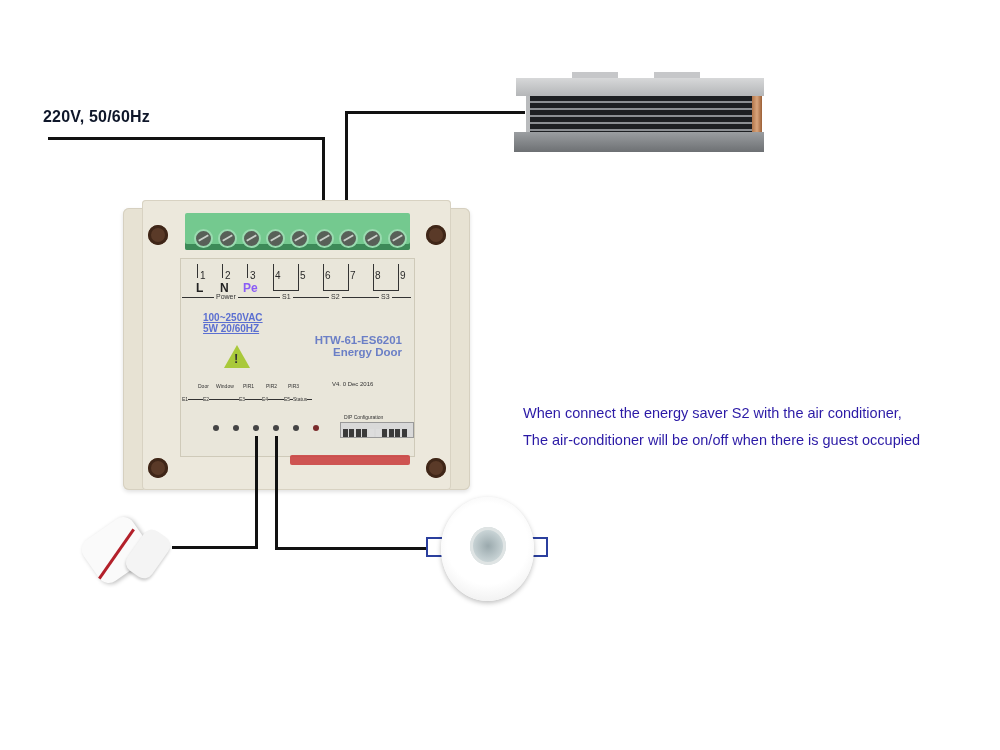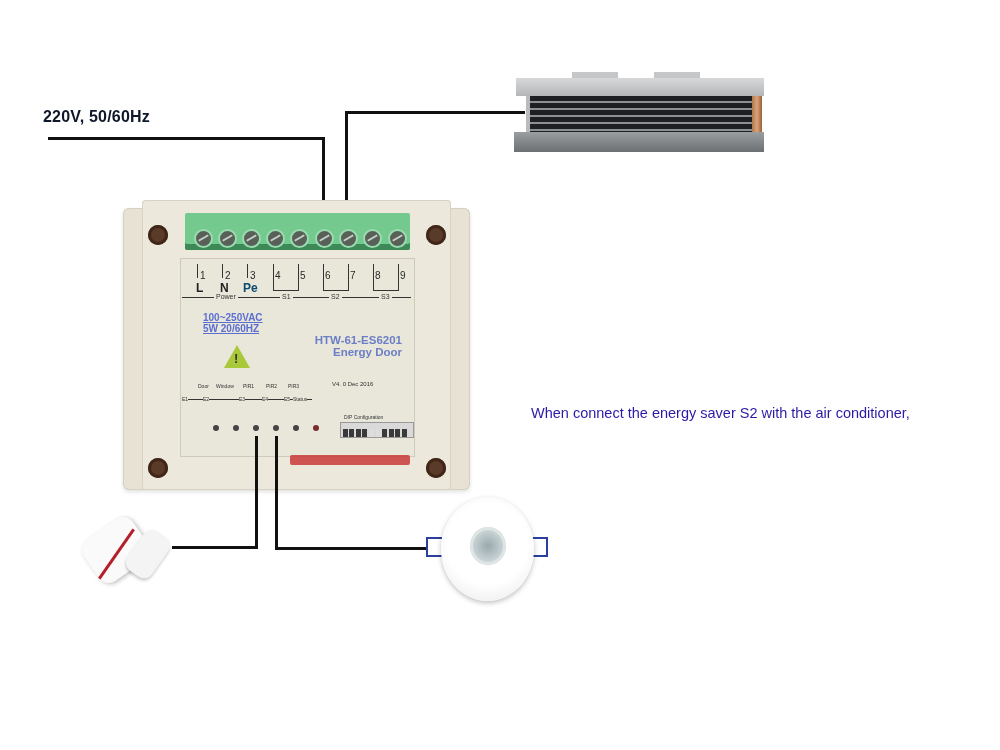--- a/index.html
+++ b/index.html
@@ -1,20 +1,20 @@
 <!DOCTYPE html>
 <html><head>
 <meta charset="utf-8">
 <style>
   html, body { margin:0; padding:0; background:#ffffff; }
   body { width:1000px; height:750px; position:relative; overflow:hidden; font-family:"Liberation Sans", sans-serif; }
   .abs { position:absolute; }
   .wire { position:absolute; background:#111; }
   .power-label { left:43px; top:108px; color:#0f172a; font-size:16px; font-weight:bold; letter-spacing:0.2px; }
-  .desc { left:523px; top:400px; color:#2b1aa6; font-size:14.5px; line-height:26.5px;margin-left:8px; }
+  .desc { left:523px; top:400px; color:#2b1aa6; font-size:14.5px; line-height:26.5px; }
 
   
   .flange { left:123px; top:208px; width:347px; height:282px; background:#e7e2d3; border-radius:6px;
             box-shadow: inset 0 0 0 1px #d6d0c0, 0 2px 4px rgba(0,0,0,0.12); }
   .body { left:142px; top:200px; width:309px; height:290px; background:#ece8dc; border-radius:4px;
           box-shadow: inset 0 0 0 1px #d8d2c2; }
   .ear { width:20px; height:20px; border-radius:50%; background:#5a3a28; box-shadow: inset 0 0 0 3px #3f2618; }
   .terminal { left:185px; top:213px; width:225px; height:37px; background:#74c98f; border-radius:2px;
               box-shadow: inset 0 -6px 0 #3d8a58; }
   .screw { width:15px; height:15px; border-radius:50%; background:#586058; border:2px solid #9adbb0; top:229px; }
@@ -99,21 +99,21 @@
 
   <div class="abs" style="left:180px;top:258px;width:233px;height:45px;">
     <div class="pin-line" style="left:17px;top:6px;width:1px;height:14px;"></div>
     <div class="pin-line" style="left:42px;top:6px;width:1px;height:14px;"></div>
     <div class="pin-line" style="left:67px;top:6px;width:1px;height:14px;"></div>
     <span class="abs tiny" style="left:20px;top:12px;">1</span>
     <span class="abs tiny" style="left:45px;top:12px;">2</span>
     <span class="abs tiny" style="left:70px;top:12px;">3</span>
     <span class="abs" style="left:16px;top:23px;font-size:12px;font-weight:bold;color:#222;">L</span>
     <span class="abs" style="left:40px;top:23px;font-size:12px;font-weight:bold;color:#222;">N</span>
-    <span class="abs" style="left:63px;top:23px;font-size:12px;font-weight:bold;color:#0c4a6e;">Pe</span>
+    <span class="abs" style="left:63px;top:23px;font-size:12px;font-weight:bold;color:#8b5cf6;">Pe</span>
 
     <div class="abs" style="left:93px;top:6px;width:24px;height:26px;border-left:1px solid #333;border-bottom:1px solid #333;border-right:1px solid #333;"></div>
     <div class="abs" style="left:143px;top:6px;width:24px;height:26px;border-left:1px solid #333;border-bottom:1px solid #333;border-right:1px solid #333;"></div>
     <div class="abs" style="left:193px;top:6px;width:24px;height:26px;border-left:1px solid #333;border-bottom:1px solid #333;border-right:1px solid #333;"></div>
     <span class="abs tiny" style="left:95px;top:12px;">4</span>
     <span class="abs tiny" style="left:120px;top:12px;">5</span>
     <span class="abs tiny" style="left:145px;top:12px;">6</span>
     <span class="abs tiny" style="left:170px;top:12px;">7</span>
     <span class="abs tiny" style="left:195px;top:12px;">8</span>
     <span class="abs tiny" style="left:220px;top:12px;">9</span>
@@ -174,13 +174,14 @@
 
 <div>
   <div class="abs pir-clip l"></div>
   <div class="abs pir-clip r"></div>
   <div class="abs pir-ring"></div>
   <div class="abs pir-lens"></div>
 </div>
 
 <div class="abs desc">
   <div>When connect the energy saver S2 with the air conditioner,</div>
+  <div>The air-conditioner will be on/off when there is guest occupied</div>
 </div>
 
 </body></html>

